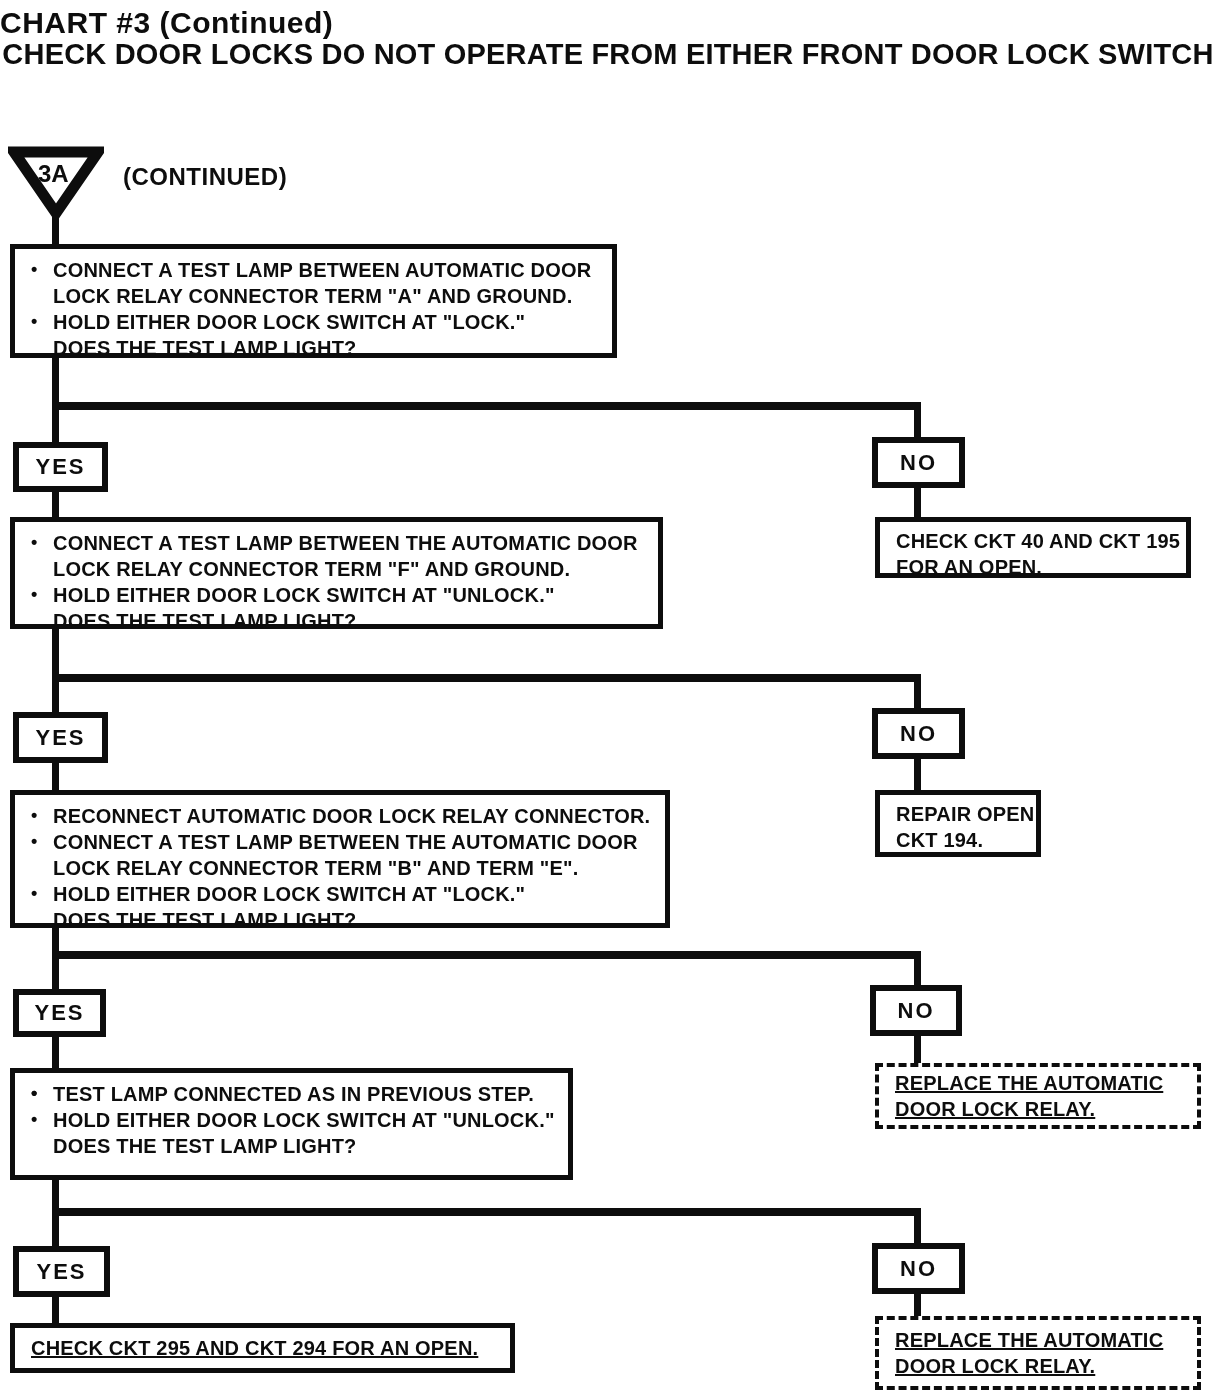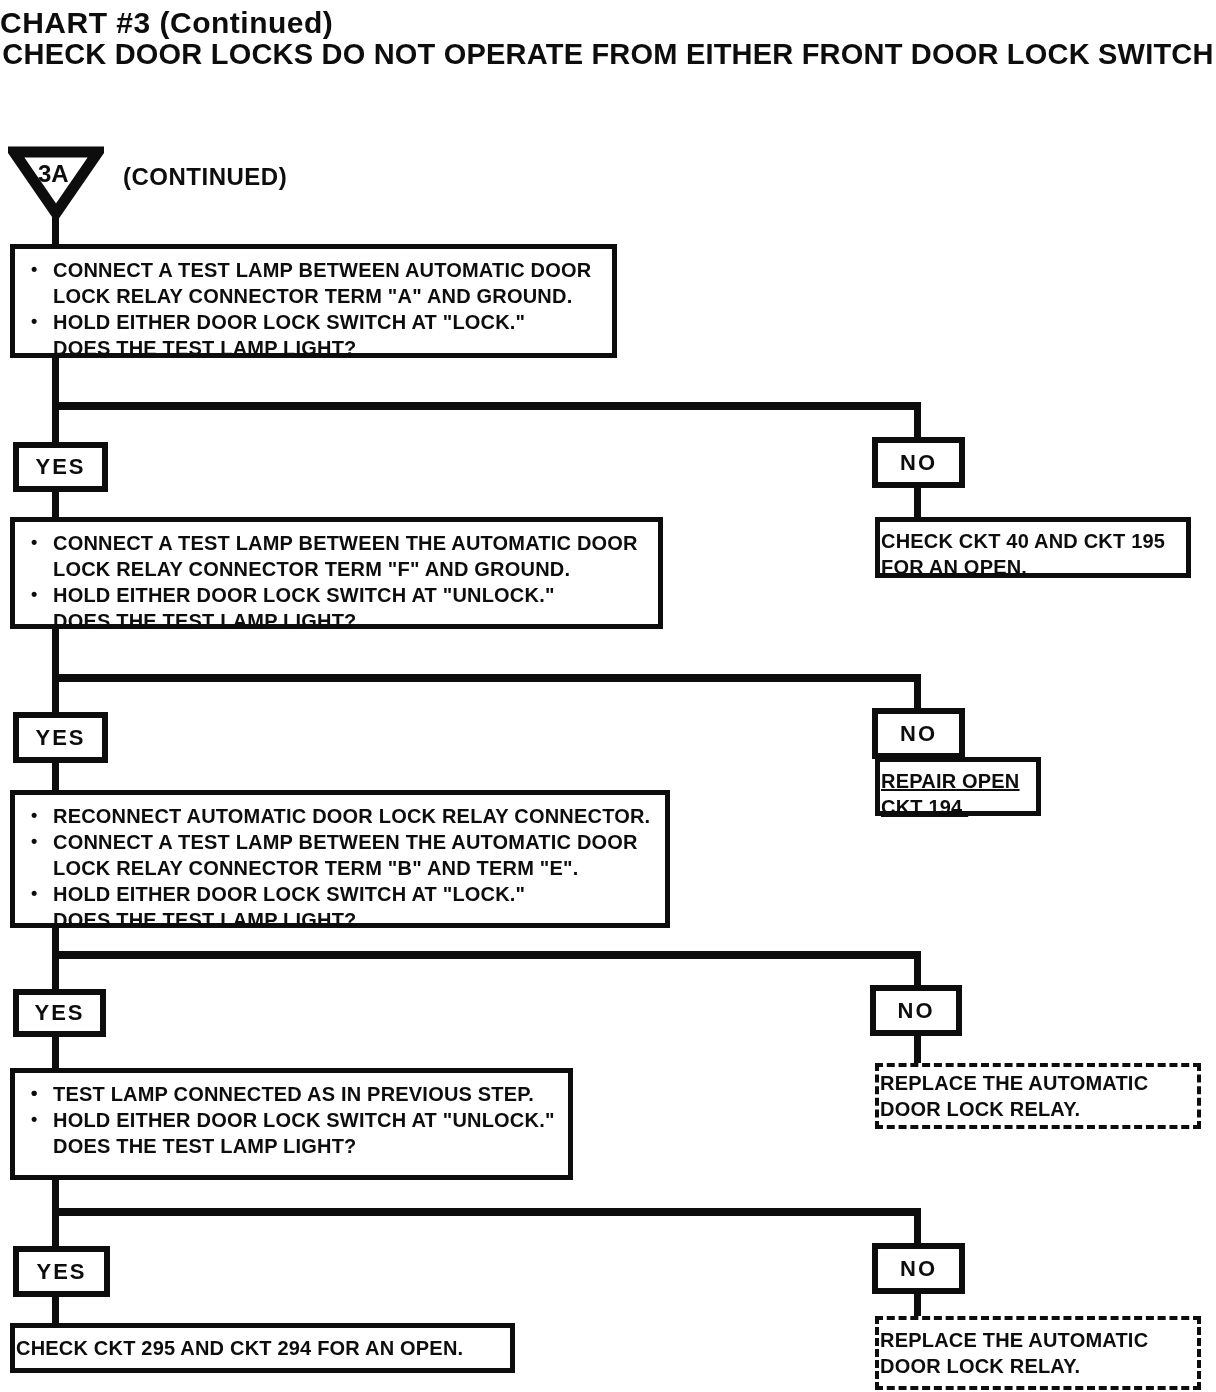--- a/index.html
+++ b/index.html
@@ -16,24 +16,24 @@
   .hline{background:#0d0d0d;height:8px;}
   
   .stepbox{border:5px solid #0d0d0d;background:#fff;box-sizing:border-box;
            font-size:20px;font-weight:bold;line-height:26px;padding-top:8px;letter-spacing:.2px;}
   .stepbox .tline{position:relative;padding-left:38px;white-space:nowrap;}
   .stepbox .bullet{position:absolute;left:16px;top:-1px;font-size:18px;}
   .ynbox{border:6px solid #0d0d0d;background:#fff;box-sizing:border-box;
          display:flex;align-items:center;justify-content:center;
          font-size:22px;font-weight:bold;letter-spacing:2px;}
   .outcome{border:5px solid #0d0d0d;background:#fff;box-sizing:border-box;
-           font-size:20px;font-weight:bold;line-height:26px;padding:6px 1px;letter-spacing:.2px;}
+           font-size:20px;font-weight:bold;line-height:26px;padding:6px 16px;letter-spacing:.2px;}
   .outcome .tline{white-space:nowrap;}
   .outcome.dashed{border:4px dashed #0d0d0d;}
-  .outcome.vcenter{display:flex;flex-direction:column;justify-content:center;}
+  .outcome.vcenter{display:flex;flex-direction:column;justify-content:center;text-decoration:underline;}
   
   .tri-label{font-size:24px;font-weight:bold;}
   .note{font-size:24px;font-weight:bold;letter-spacing:.5px;}
 </style>
 </head>
 <body>
 
 <div class="canvas">
 
   <div class="abs title1">CHART #3 (Continued)</div>
@@ -110,21 +110,21 @@
   <div class="abs ynbox" style="left:870px;top:985px;width:92px;height:51px;">NO</div>
 
   <div class="abs ynbox" style="left:13px;top:1246px;width:97px;height:51px;">YES</div>
   <div class="abs ynbox" style="left:872px;top:1243px;width:93px;height:51px;">NO</div>
 
   <div class="abs outcome" style="left:875px;top:517px;width:316px;height:61px;">
       <div class="tline">CHECK CKT 40 AND CKT 195</div>
       <div class="tline">FOR AN OPEN.</div>
     </div>
 
-  <div class="abs outcome" style="left:875px;top:757px;width:166px;height:59px;text-decoration:underline;">
+  <div class="abs outcome" style="left:875px;top:790px;width:166px;height:67px;">
       <div class="tline">REPAIR OPEN</div>
       <div class="tline">CKT 194.</div>
     </div>
 
   <div class="abs outcome dashed vcenter" style="left:875px;top:1063px;width:326px;height:66px;">
       <div class="tline">REPLACE THE AUTOMATIC</div>
       <div class="tline">DOOR LOCK RELAY.</div>
     </div>
 
   <div class="abs outcome vcenter" style="left:10px;top:1323px;width:505px;height:50px;">

